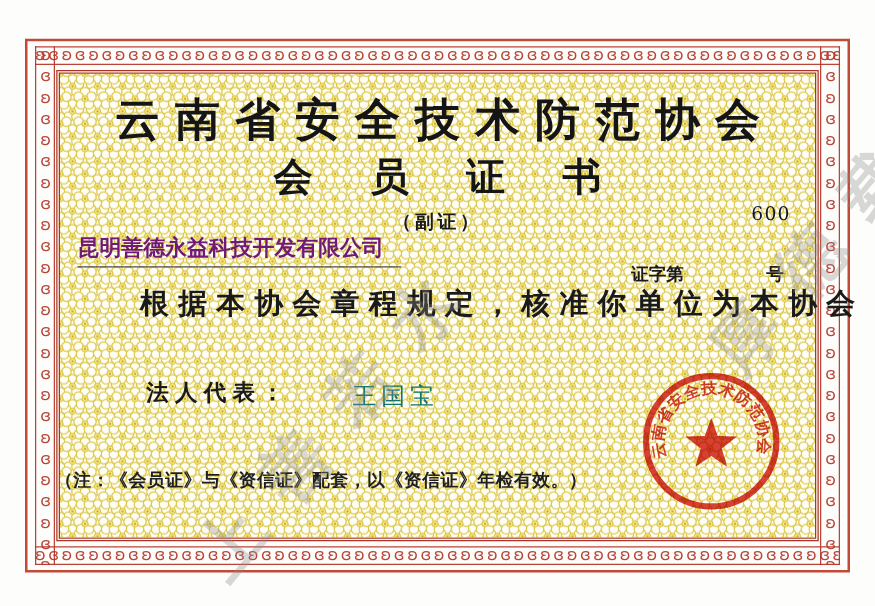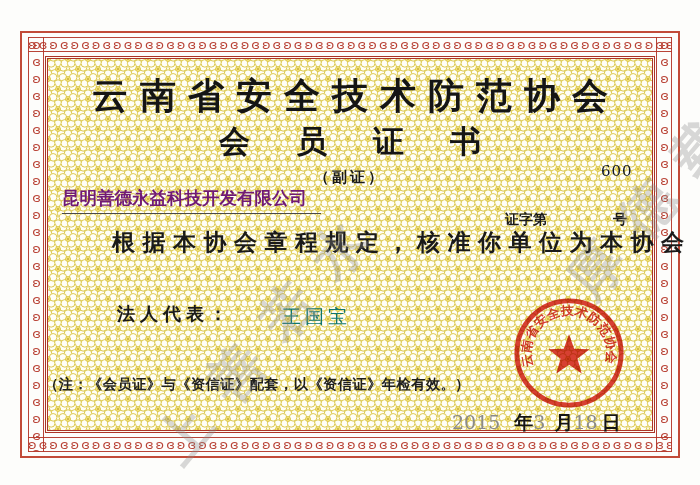--- a/index.html
+++ b/index.html
@@ -126,23 +126,20 @@
     </span>
   </div>
 
   <div class="txt body-line1">根据本协会章程规定，核准你单位为本协会</div>
 
   <div class="txt legal-label">法人代表：</div>
   <div class="txt legal-name">王国宝</div>
 
   <div class="txt note-line">（注：《会员证》与《资信证》配套，以《资信证》年检有效。）</div>
 
-  <div class="txt date-row">
-    <span class="num">2015</span><span class="gap-l"></span><span class="lbl">年</span><span class="num">3</span><span class="gap-m"></span><span class="lbl">月</span><span class="num">18</span><span class="gap-s"></span><span class="lbl">日</span>
-  </div>
 
   <svg class="seal" viewBox="0 0 120 120" xmlns="http://www.w3.org/2000/svg">
     <circle cx="60" cy="60" r="53" fill="none" stroke="#d32b1e" stroke-width="5"></circle>
     <path id="sealArc" d="M 23.3,73.3 A 39 39 0 1 1 96.7,73.3" fill="none"></path>
     <text font-size="12.5" font-weight="bold" fill="#d32b1e">
       <textPath href="#sealArc" startOffset="0" textLength="146" lengthAdjust="spacingAndGlyphs">云南省安全技术防范协会</textPath>
     </text>
     <polygon fill="#d32b1e" points="60,41 65.3,55.7 80.9,56.2 68.6,65.8 72.9,80.8 60,72 47.1,80.8 51.4,65.8 39.1,56.2 54.7,55.7"></polygon>
   </svg>
 

